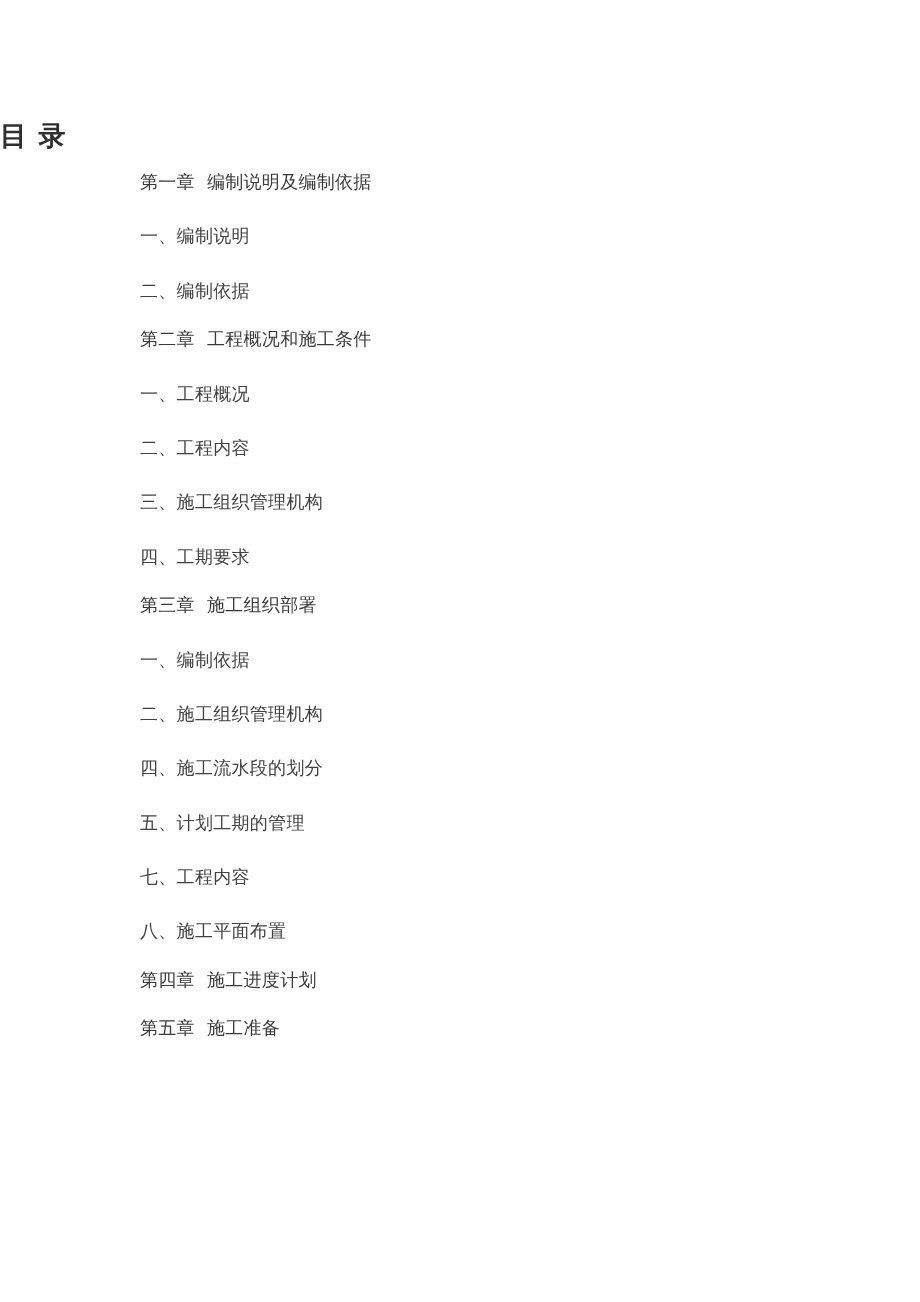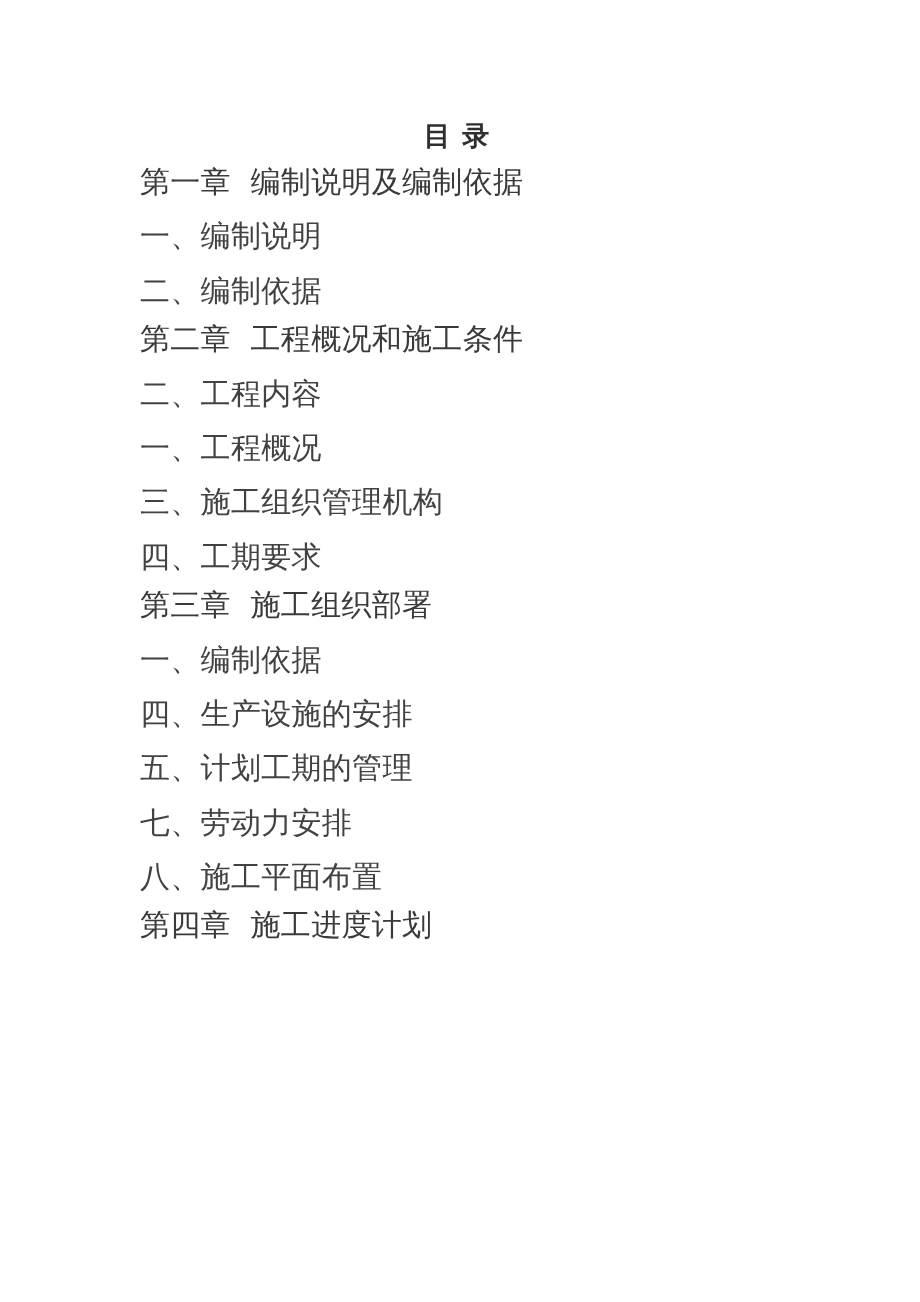--- a/index.html
+++ b/index.html
@@ -23,41 +23,41 @@
     height: 1302px;
     background: #ffffff;
     box-sizing: border-box;
   }
 
   .doc-title {
     position: absolute;
     left: 0;
     right: 0;
     top: 118px;
-    text-align: center;
+    text-align: left;
     font-size: 27px;
     font-weight: bold;
     letter-spacing: 1px;
     color: #2f2f2f;
     font-family: "DejaVu Serif", "Liberation Serif", serif;
     white-space: pre;
     padding-right: 6px;
   }
 
   .toc {
     position: absolute;
     left: 140px;
     top: 166px;
     width: 700px;
   }
 
   .toc-entry {
     height: 48.4px;
     line-height: 32px;
-    font-size: 30px;
+    font-size: 18px;
     color: #3d3d3d;
     white-space: pre;
     letter-spacing: 0.3px;
     font-family: "DejaVu Serif", "Liberation Serif", serif;
   }
 
   .toc-entry.level-chapter {
     color: #3a3a3a;
   }
 
@@ -71,26 +71,28 @@
 
 <div class="page">
 
   <div class="doc-title">目 录</div>
 
   <div class="toc">
       <div class="toc-entry level-chapter">第一章  编制说明及编制依据</div>
       <div class="toc-entry level-section">一、编制说明</div>
       <div class="toc-entry level-section">二、编制依据</div>
       <div class="toc-entry level-chapter">第二章  工程概况和施工条件</div>
+      <div class="toc-entry level-section">一、工程概况</div>
       <div class="toc-entry level-section">二、工程内容</div>
-      <div class="toc-entry level-section">一、工程概况</div>
       <div class="toc-entry level-section">三、施工组织管理机构</div>
       <div class="toc-entry level-section">四、工期要求</div>
       <div class="toc-entry level-chapter">第三章  施工组织部署</div>
       <div class="toc-entry level-section">一、编制依据</div>
-      <div class="toc-entry level-section">四、生产设施的安排</div>
+      <div class="toc-entry level-section">二、施工组织管理机构</div>
+      <div class="toc-entry level-section">四、施工流水段的划分</div>
       <div class="toc-entry level-section">五、计划工期的管理</div>
-      <div class="toc-entry level-section">七、劳动力安排</div>
+      <div class="toc-entry level-section">七、工程内容</div>
       <div class="toc-entry level-section">八、施工平面布置</div>
       <div class="toc-entry level-chapter">第四章  施工进度计划</div>
+      <div class="toc-entry level-chapter">第五章  施工准备</div>
     </div>
 
 </div>
 
 </body></html>

